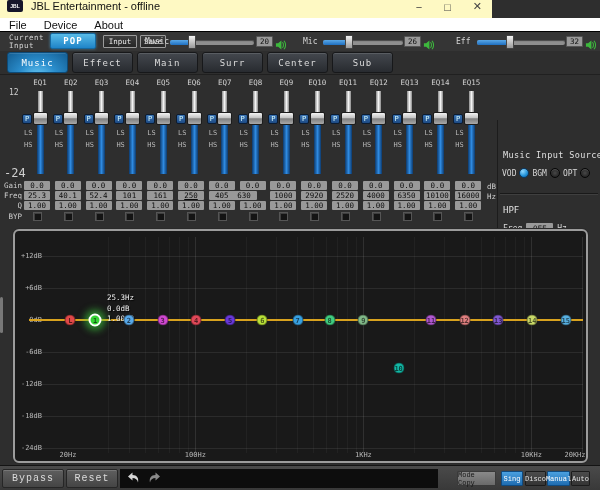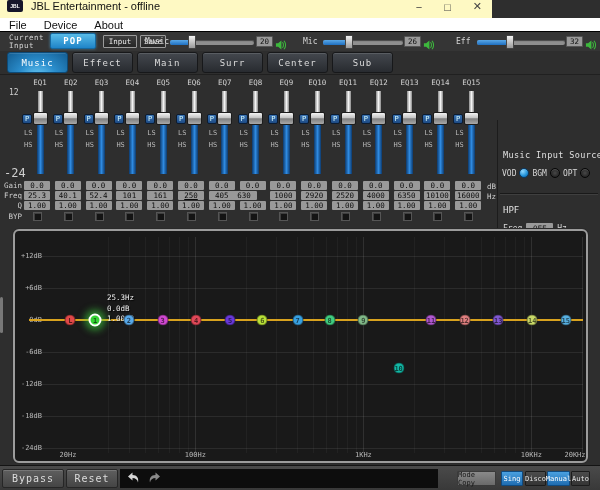--- a/index.html
+++ b/index.html
@@ -106,21 +106,21 @@
   .marker { position:absolute; width:11px; height:11px; border-radius:50%; z-index:3;
     display:flex; align-items:center; justify-content:center; font-size:7px; font-weight:bold;
     color:rgba(0,0,0,.62); border:1px solid rgba(0,0,0,.45); transform:translate(-50%,-50%); }
   .marker.sel { width:13px; height:13px; border:2px solid #ffffff; z-index:4;
     box-shadow:0 0 7px 4px rgba(64,224,64,.55); }
   .tooltip { position:absolute; left:92px; top:62px; z-index:2; font-size:7.5px; line-height:10.5px; color:#f0f0f0;
     text-shadow:1px 1px 1px #000; white-space:nowrap; }
 
   
   .bottombar { position:absolute; left:0; top:433px; width:600px; height:26px;
-    background:linear-gradient(#4a4a4a,#383838); border-top:1px solid #141414; }
+    background:linear-gradient(#4a4a4a,#383838); border-top:1px solid #141414;font-family:Liberation Mono, monospace; }
   .bb-btn { position:absolute; top:3px; height:19px; background:linear-gradient(#5e5e5e,#454545);
     border:1px solid #262626; border-radius:2px; color:#dcdcdc; font-size:10px; letter-spacing:1px;
     display:flex; align-items:center; justify-content:center; box-shadow:inset 0 1px 0 rgba(255,255,255,.15); }
   .bypass-btn { left:2px; width:62px; }
   .reset-btn { left:66px; width:52px; }
   .bb-well { position:absolute; left:120px; top:3px; width:318px; height:19px; background:#0d0d0d; }
   .undo-icon { position:absolute; left:6px; top:3px; }
   .redo-icon { position:absolute; left:27px; top:3px; }
   .mode-copy { position:absolute; left:457px; top:5px; width:39px; height:15px; background:linear-gradient(#8a8a8a,#6a6a6a);
     border:1px solid #3a3a3a; border-radius:1px; color:#161616; font-size:7px;

